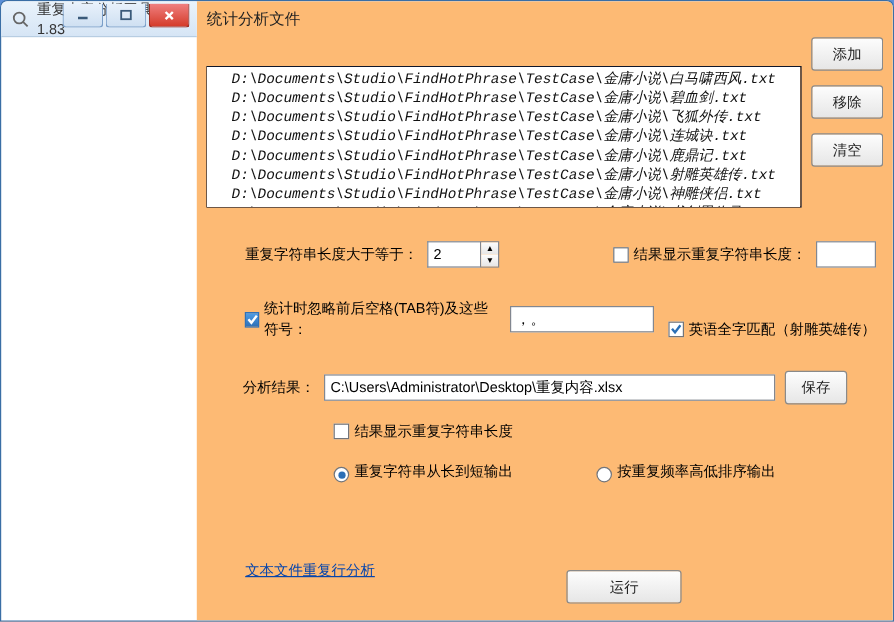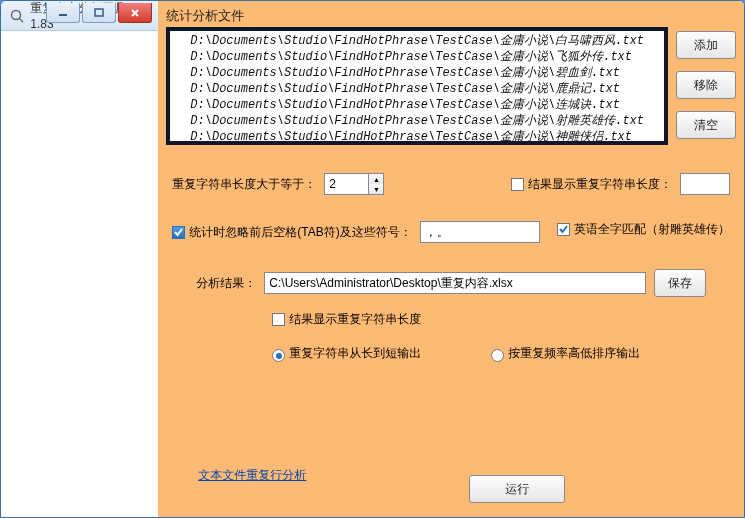--- a/index.html
+++ b/index.html
@@ -61,29 +61,30 @@
 .section-label {
   color: #222; font-size: 13px; margin-bottom: 2px;
 }
 .filelist-row {
   display: flex; gap: 8px; align-items: flex-start;
 }
 .listbox {
   flex: 1;
   height: 118px;
   background: #fff;
-  border: 4px solid #0f172a;
+  border: 1px solid #0f172a;
   overflow-y: scroll;
   font-family: "Consolas","Courier New",monospace;
   font-style: italic;
   font-size: 12px;
   padding: 2px 20px;
   line-height: 16px;
   color: #111;
   white-space: nowrap;
+  margin-top: 28px;
 }
 .side-buttons {
   width: 60px;
   display: flex; flex-direction: column; gap: 12px;
   padding-top: 4px;
 }
 .btn {
   height: 28px;
   border: 1px solid #8a8a8a;
   background: linear-gradient(#fdfdfd,#e6e6e6);
@@ -91,21 +92,21 @@
   font-size: 12px;
   cursor: pointer;
   display: flex; align-items: center; justify-content: center;
   color: #222;
 }
 .form-area {
   margin-top: 28px;
   padding: 0 6px;
 }
 .row {
-  display: flex; align-items: flex-start; margin-bottom: 26px; gap: 12px;
+  display: flex; align-items: flex-end; margin-bottom: 26px; gap: 12px; margin-left: 26px;
 }
 .row .group-left { display: flex; align-items: center; gap: 8px; flex: 1; }
 .row .group-right { display: flex; align-items: center; gap: 8px; }
 input[type=text] {
   border: 1px solid #828790;
   background: #fff;
   height: 22px;
   padding: 0 4px;
   font-size: 12px;
   font-family: inherit;
@@ -212,24 +213,24 @@
       </div>
     </div>
   </div>
 
   <div class="client">
     <div class="section-label">统计分析文件</div>
 
     <div class="filelist-row">
       <div class="listbox" id="listbox">
           <div>D:\Documents\Studio\FindHotPhrase\TestCase\金庸小说\白马啸西风.txt</div>
+          <div>D:\Documents\Studio\FindHotPhrase\TestCase\金庸小说\碧血剑.txt</div>
           <div>D:\Documents\Studio\FindHotPhrase\TestCase\金庸小说\飞狐外传.txt</div>
-          <div>D:\Documents\Studio\FindHotPhrase\TestCase\金庸小说\碧血剑.txt</div>
+          <div>D:\Documents\Studio\FindHotPhrase\TestCase\金庸小说\连城诀.txt</div>
           <div>D:\Documents\Studio\FindHotPhrase\TestCase\金庸小说\鹿鼎记.txt</div>
-          <div>D:\Documents\Studio\FindHotPhrase\TestCase\金庸小说\连城诀.txt</div>
           <div>D:\Documents\Studio\FindHotPhrase\TestCase\金庸小说\射雕英雄传.txt</div>
           <div>D:\Documents\Studio\FindHotPhrase\TestCase\金庸小说\神雕侠侣.txt</div>
           <div>D:\Documents\Studio\FindHotPhrase\TestCase\金庸小说\书剑恩仇录.txt</div>
         </div>
       <div class="side-buttons">
         <div class="btn">添加</div>
         <div class="btn">移除</div>
         <div class="btn">清空</div>
       </div>
     </div>

